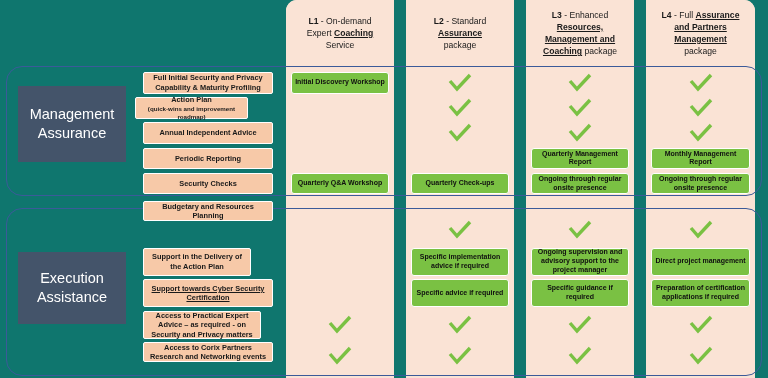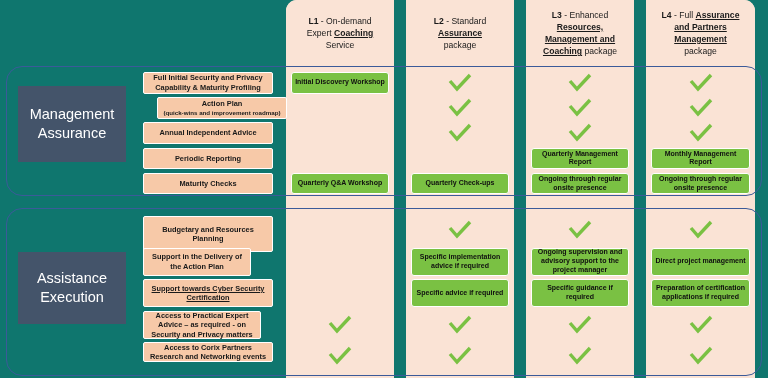--- a/index.html
+++ b/index.html
@@ -168,39 +168,39 @@
   <div id="sections-layer">
       <div class="sect-label" style="left: 18px; top: 86px; width: 108px; height: 76px;">
         <div>
           <div>Management</div>
           <div>Assurance</div>
         </div>
       </div>
       <div class="chip" style="left: 143px; top: 72px; width: 130px; height: 21.6px;">
         <div><span>Full  Initial Security and Privacy Capability &amp; Maturity Profiling</span></div>
       </div>
-      <div class="chip" style="left: 157px; top: 97.2px; width: 130px; height: 21.6px;">
+      <div class="chip" style="left: 135px; top: 97.2px; width: 113px; height: 21.6px;">
         <div><span>Action Plan</span><span class="sub">(quick-wins and improvement roadmap)</span></div>
       </div>
       <div class="chip" style="left: 143px; top: 122.4px; width: 130px; height: 21.6px;">
         <div><span>Annual Independent Advice</span></div>
       </div>
       <div class="chip" style="left: 143px; top: 147.6px; width: 130px; height: 21.6px;">
         <div><span>Periodic Reporting</span></div>
       </div>
       <div class="chip" style="left: 143px; top: 172.8px; width: 130px; height: 21.6px;">
-        <div><span>Maturity Checks</span></div>
+        <div><span>Security Checks</span></div>
       </div>
       <div class="sect-label" style="left: 18px; top: 252px; width: 108px; height: 72px;">
         <div>
+          <div>Execution</div>
           <div>Assistance</div>
-          <div>Execution</div>
-        </div>
-      </div>
-      <div class="chip" style="left: 143px; top: 216px; width: 130px; height: 36px;">
+        </div>
+      </div>
+      <div class="chip" style="left: 143px; top: 201px; width: 130px; height: 20px;">
         <div><span>Budgetary and Resources Planning</span></div>
       </div>
       <div class="chip" style="left: 143px; top: 247.6px; width: 108px; height: 28px;">
         <div><span>Support in the Delivery of the Action Plan</span></div>
       </div>
       <div class="chip" style="left: 143px; top: 279.2px; width: 130px; height: 28px; text-decoration: underline;">
         <div><span>Support towards Cyber Security Certification</span></div>
       </div>
       <div class="chip" style="left: 143px; top: 310.8px; width: 118px; height: 28px;">
         <div><span>Access to Practical Expert Advice – as required - on Security and Privacy matters</span></div>

